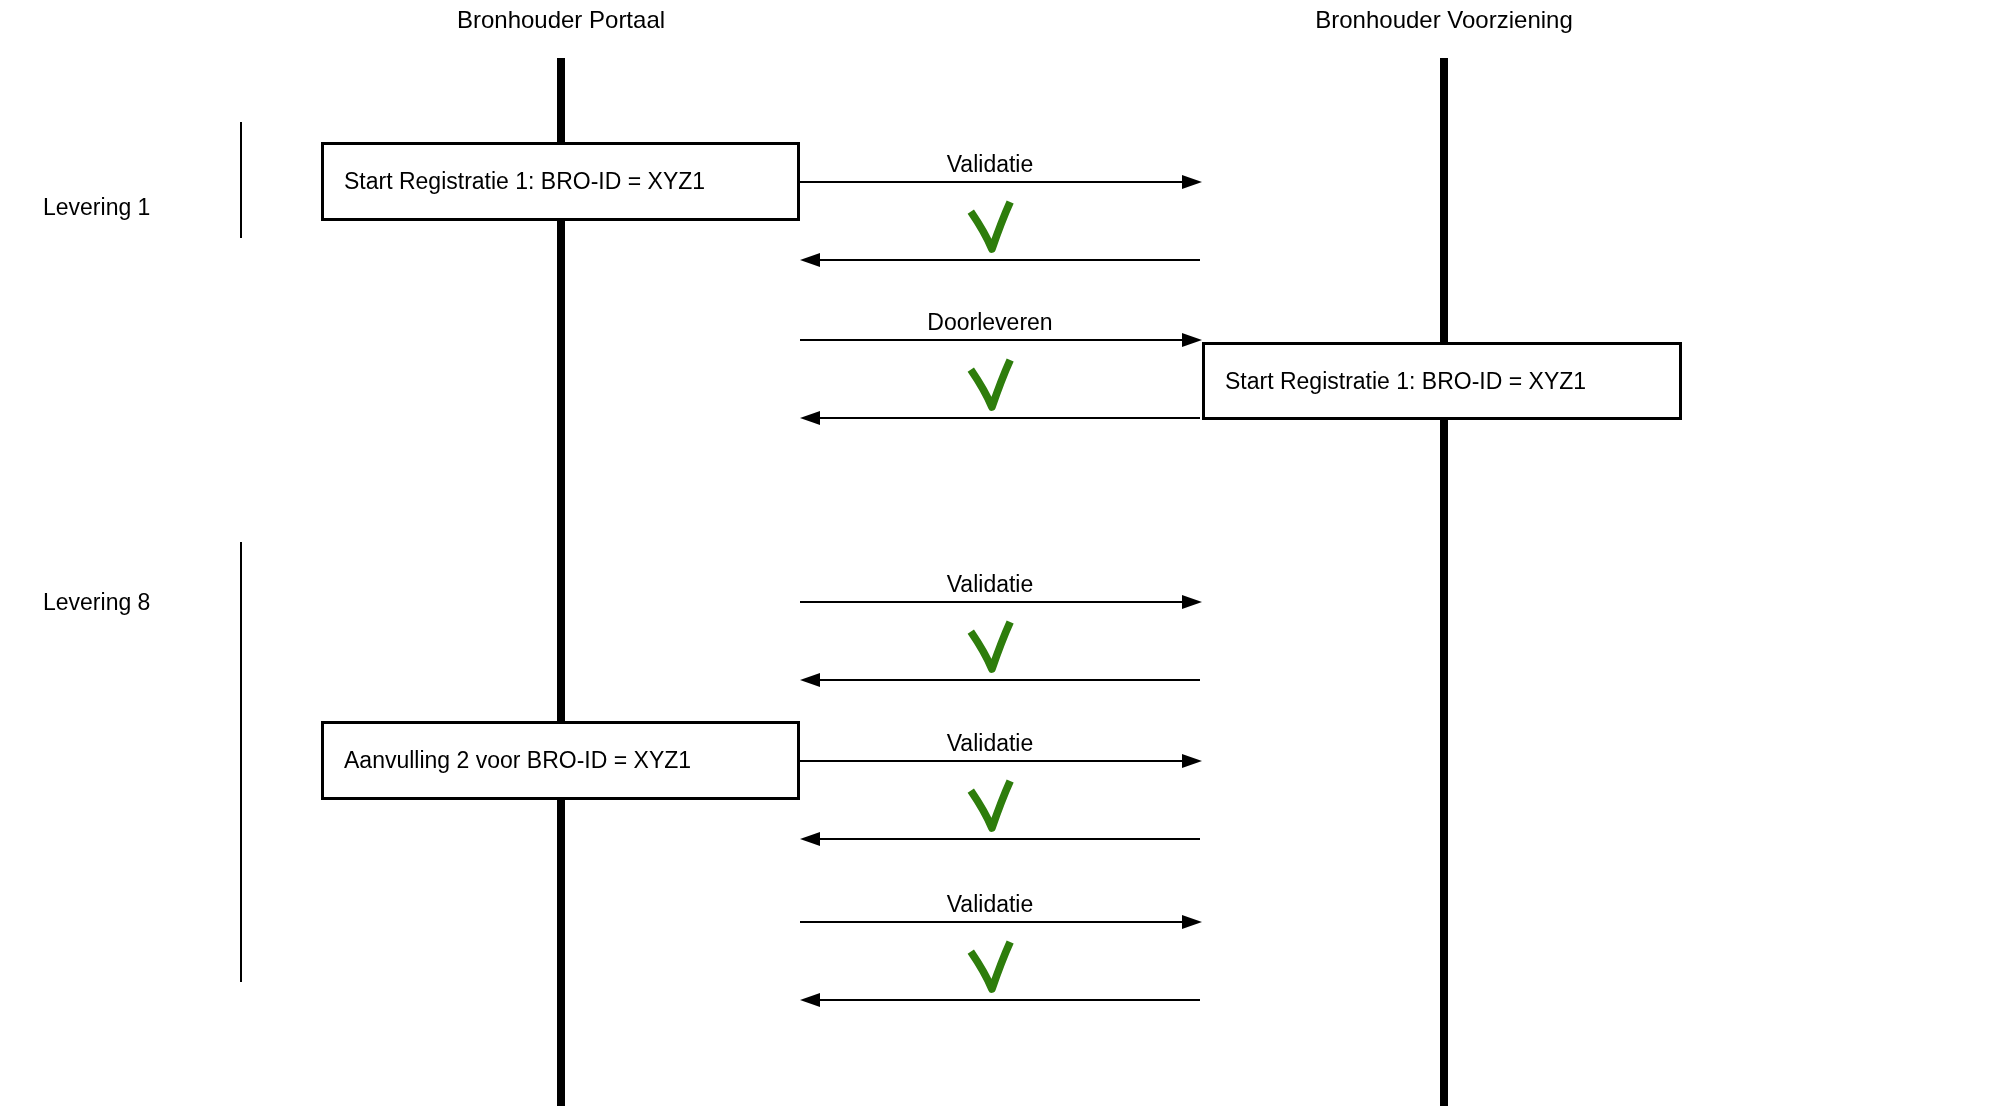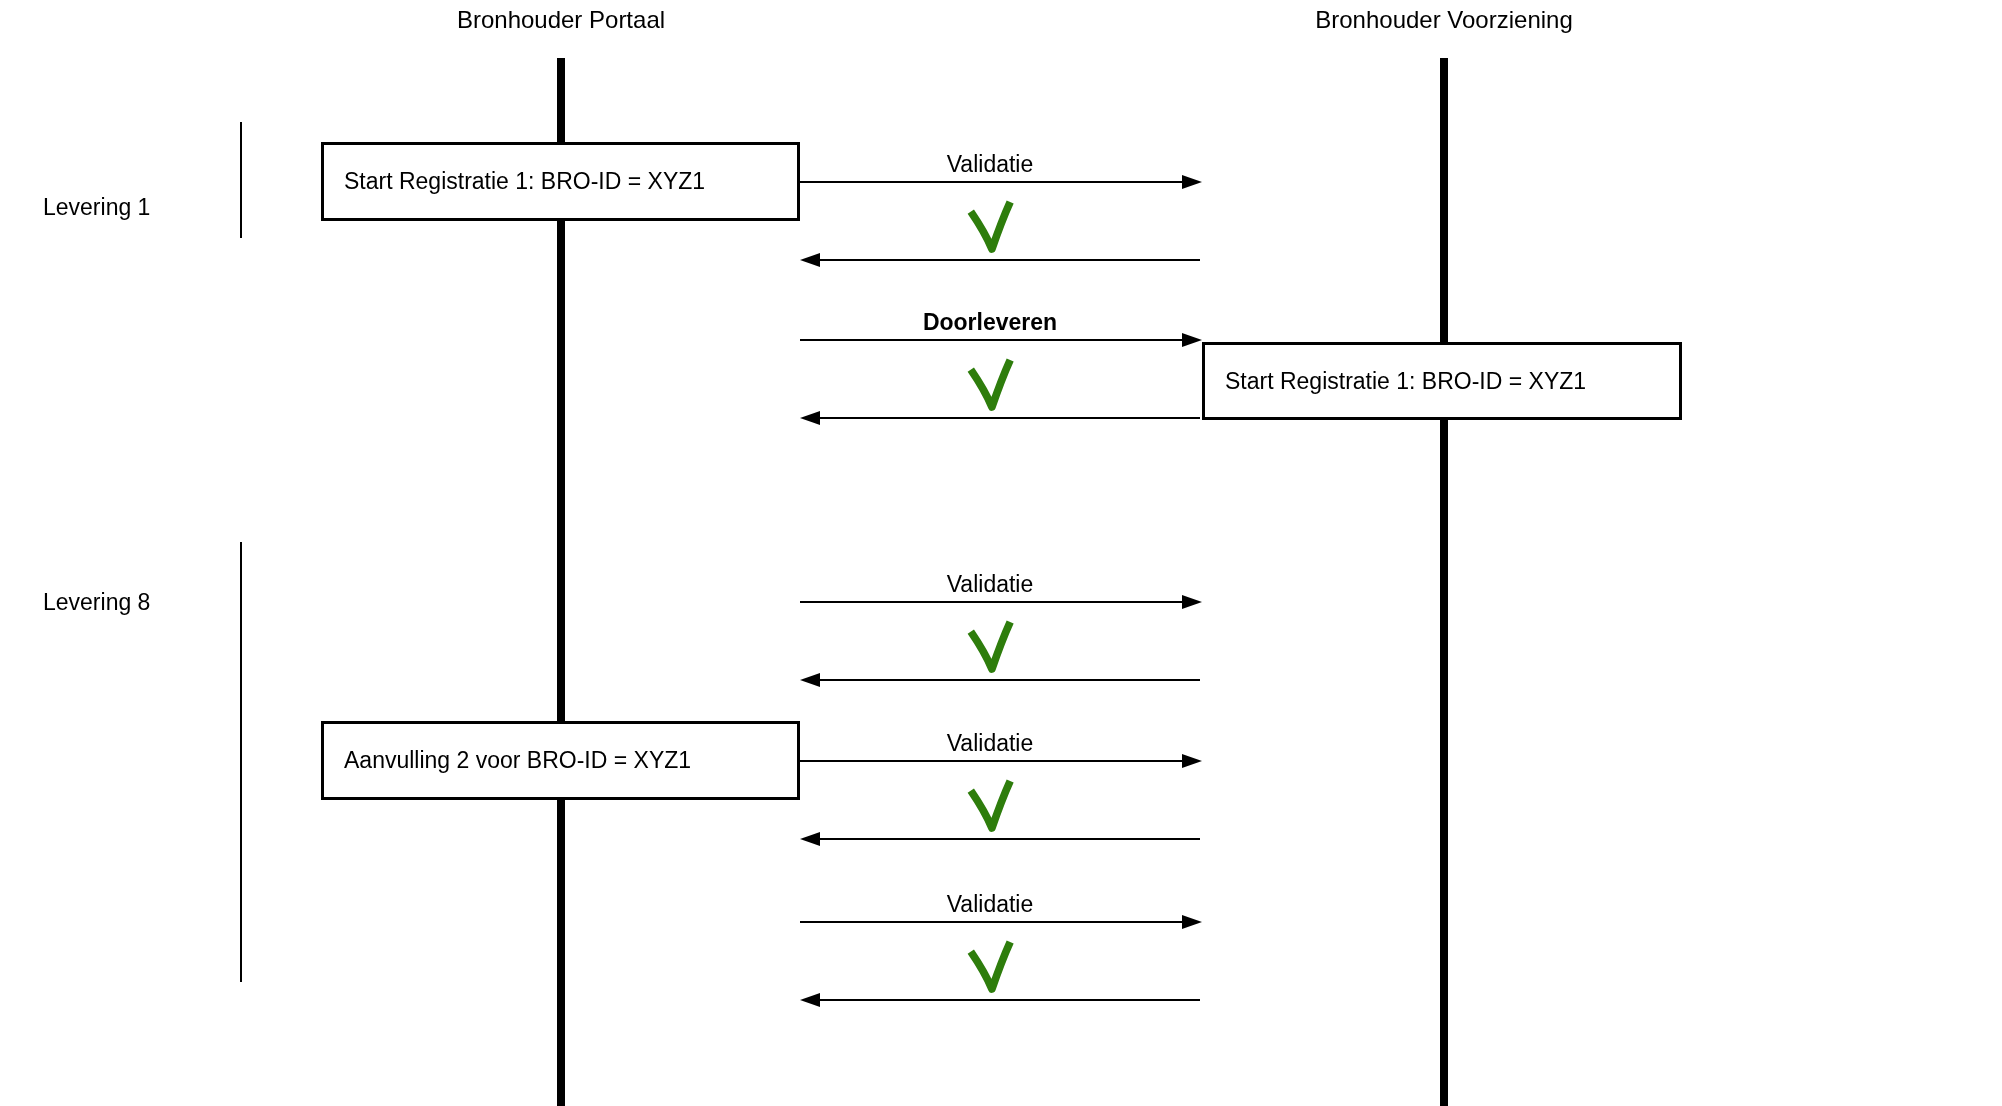--- a/index.html
+++ b/index.html
@@ -57,21 +57,21 @@
 
   <div class="msg-label" style="top:151px;">Validatie</div>
   <div class="arrow-line" style="left:800px; top:181px; width:386px;"></div>
   <div class="head-right" style="left:1182px; top:175px;"></div>
   <svg class="check" style="left:966px; top:198px;" viewBox="0 0 50 58">
     <path d="M5 14 Q 20 36 27 53 Q 37 24 46 4" fill="none" stroke="#2E7D0C" stroke-width="8" stroke-linejoin="round"></path>
   </svg>
   <div class="head-left" style="left:800px; top:253px;"></div>
   <div class="arrow-line" style="left:818px; top:259px; width:382px;"></div>
 
-  <div class="msg-label" style="top:309px;font-weight:bold;">Doorleveren</div>
+  <div class="msg-label" style="top:309px;">Doorleveren</div>
   <div class="arrow-line" style="left:800px; top:339px; width:386px;"></div>
   <div class="head-right" style="left:1182px; top:333px;"></div>
   <svg class="check" style="left:966px; top:356px;" viewBox="0 0 50 58">
     <path d="M5 14 Q 20 36 27 53 Q 37 24 46 4" fill="none" stroke="#2E7D0C" stroke-width="8" stroke-linejoin="round"></path>
   </svg>
   <div class="head-left" style="left:800px; top:411px;"></div>
   <div class="arrow-line" style="left:818px; top:417px; width:382px;"></div>
 
   <div class="msg-label" style="top:571px;">Validatie</div>
   <div class="arrow-line" style="left:800px; top:601px; width:386px;"></div>

